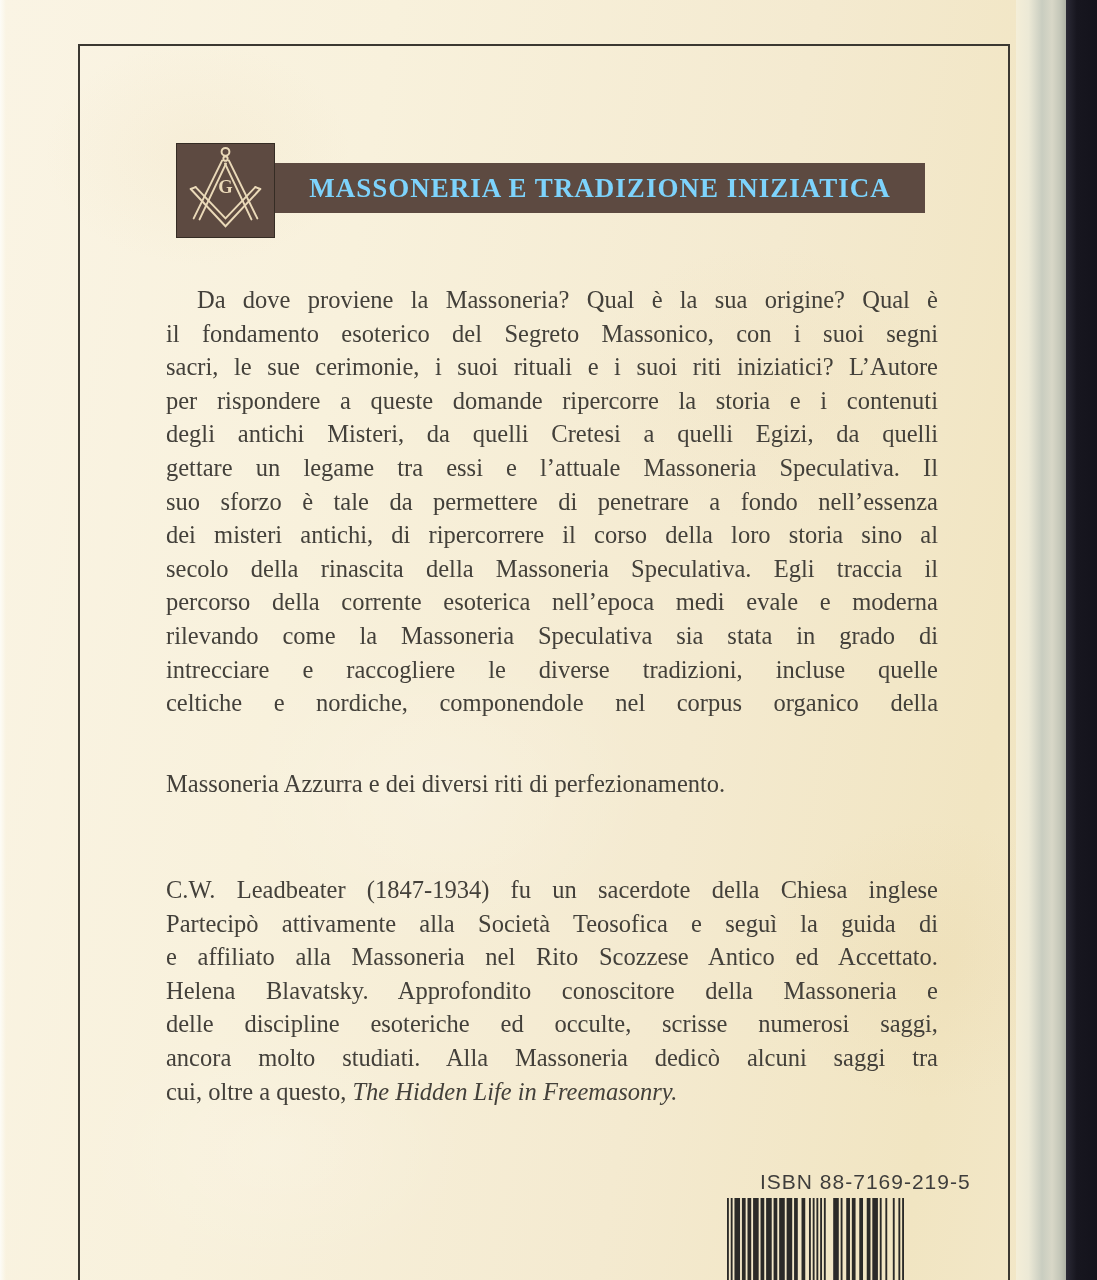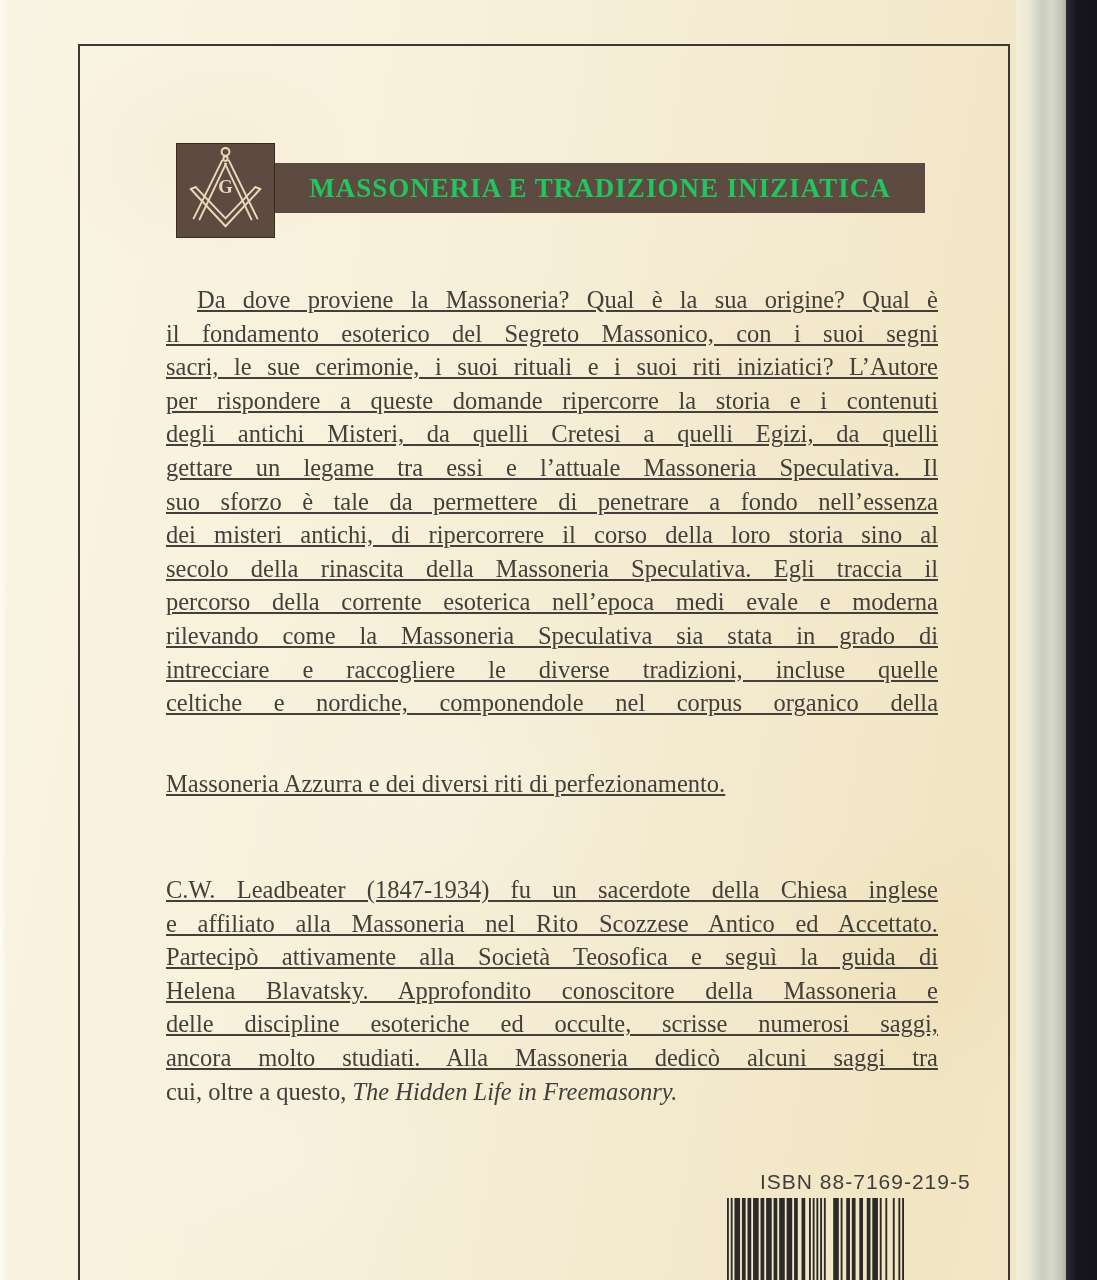--- a/index.html
+++ b/index.html
@@ -37,28 +37,28 @@
   .logo-box{
     position:absolute;left:176px;top:143px;width:99px;height:95px;
     background:#5d4a41;border:1px solid #352c24;box-sizing:border-box;
   }
   .banner-bar{
     position:absolute;left:275px;top:163px;width:650px;height:50px;
     background:#5d4a41;
     display:flex;align-items:center;justify-content:center;
   }
   .banner-bar span{
-    color:#22c55e;font-weight:bold;font-size:27px;letter-spacing:1px;
+    color:#7dd3fc;font-weight:bold;font-size:27px;letter-spacing:1px;
     white-space:nowrap;
   }
   
   .para{position:absolute;left:166px;width:772px;color:#43403a;font-size:24.5px;line-height:33.6px;}
   .para1{top:283px;}
   .para2{top:873px;}
-  .textline{text-align:justify;text-align-last:justify;height:33.6px;overflow:hidden;white-space:nowrap;text-decoration:underline;}
+  .textline{text-align:justify;text-align-last:justify;height:33.6px;overflow:hidden;white-space:nowrap;}
   .para .textline{white-space:normal;}
   .para1 .textline:first-child{text-indent:31px;}
   .textline.last-line{text-align-last:left;margin-top:47px;}
   .final-line{text-align:left;height:33.6px;}
   .italic{font-style:italic;}
   
   .isbn{
     position:absolute;left:760px;top:1170px;
     font-family:"Liberation Sans", sans-serif;
     font-size:21px;letter-spacing:1px;color:#3e3d3b;white-space:nowrap;
@@ -115,22 +115,22 @@
       <div class="textline">percorso della corrente esoterica nell’epoca medi evale e moderna</div>
       <div class="textline">rilevando come la Massoneria Speculativa sia stata in grado di</div>
       <div class="textline">intrecciare e raccogliere le diverse tradizioni, incluse quelle</div>
       <div class="textline">celtiche e nordiche, componendole nel corpus organico della</div>
       <div class="textline last-line">Massoneria Azzurra e dei diversi riti di perfezionamento.</div>
     </div>
 
   <div class="para para2">
     <div>
         <div class="textline">C.W. Leadbeater (1847-1934) fu un sacerdote della Chiesa inglese</div>
+        <div class="textline">Partecipò attivamente alla Società Teosofica e seguì la guida di</div>
         <div class="textline">e affiliato alla Massoneria nel Rito Scozzese Antico ed Accettato.</div>
-        <div class="textline">Partecipò attivamente alla Società Teosofica e seguì la guida di</div>
         <div class="textline">Helena Blavatsky. Approfondito conoscitore della Massoneria e</div>
         <div class="textline">delle discipline esoteriche ed occulte, scrisse numerosi saggi,</div>
         <div class="textline">ancora molto studiati. Alla Massoneria dedicò alcuni saggi tra</div>
       </div>
     <div class="final-line">
       <span>cui, oltre a questo, </span><span class="italic">The Hidden Life in Freemasonry.</span>
     </div>
   </div>
 
   <div class="isbn">ISBN 88-7169-219-5</div>

